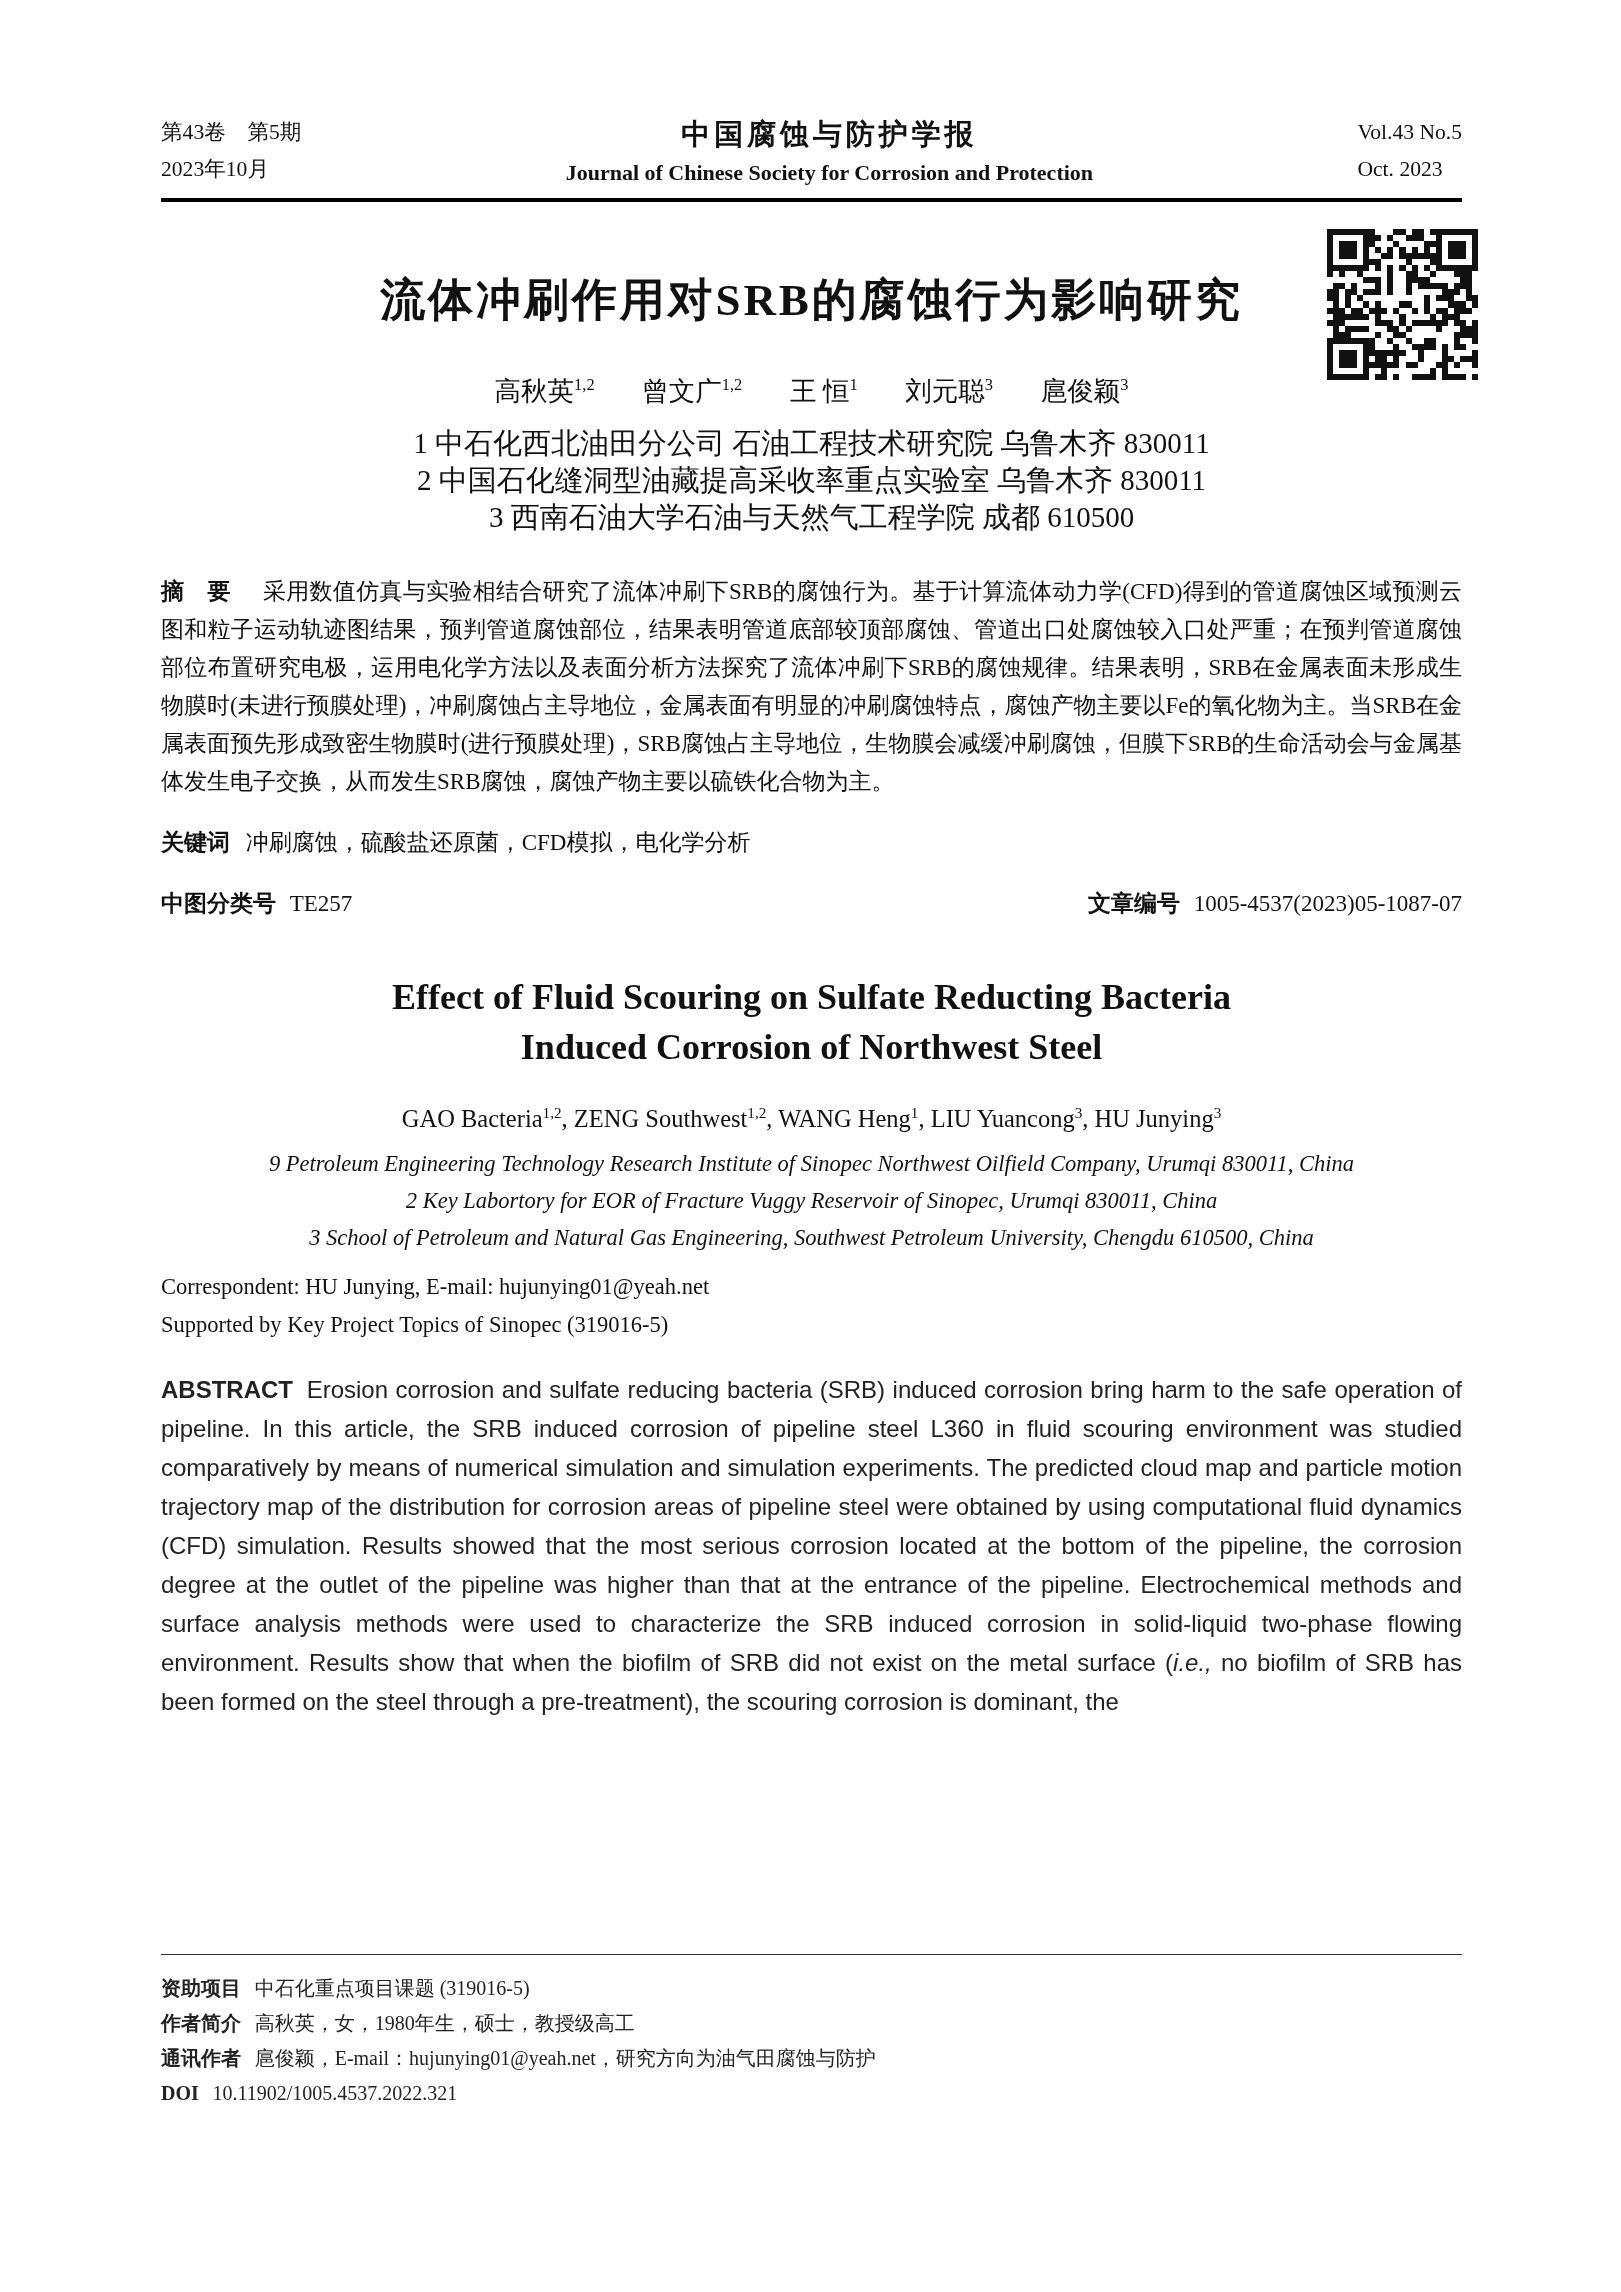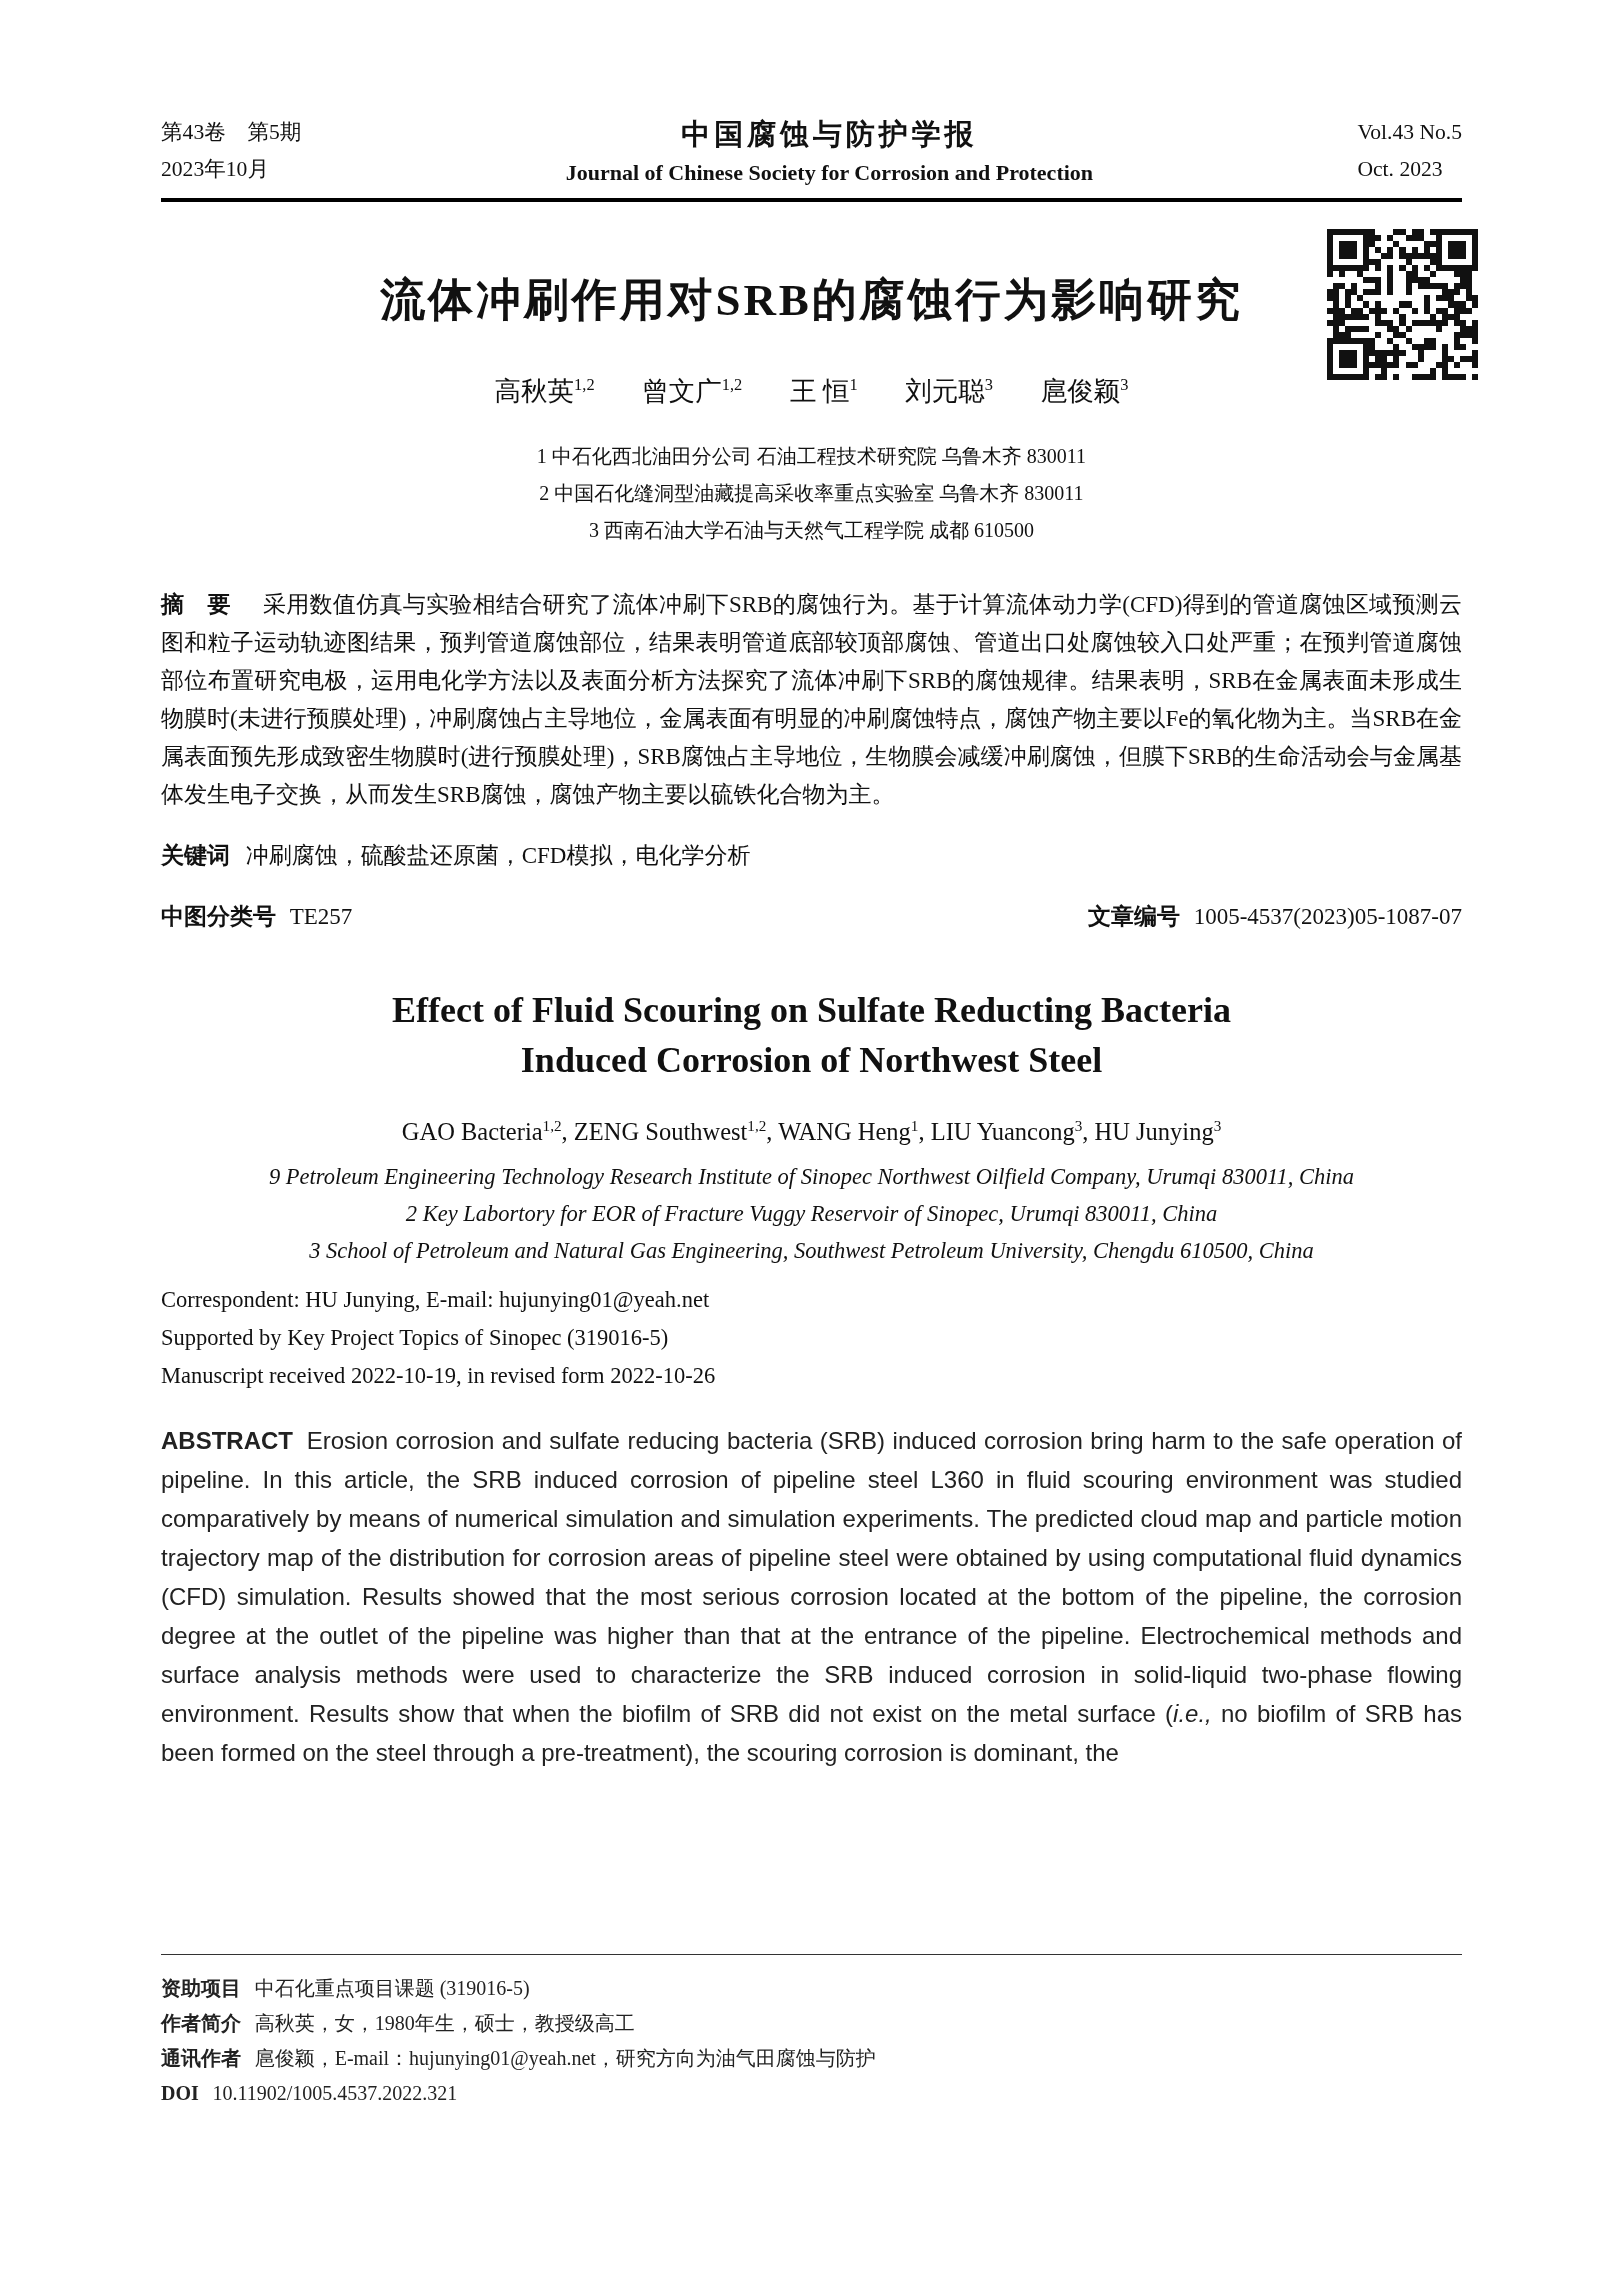--- a/index.html
+++ b/index.html
@@ -28,21 +28,21 @@
     position:absolute;top:229px;right:143px;width:151px;height:151px;
     display:grid;grid-template-rows:repeat(25,1fr);grid-template-columns:repeat(25,1fr);
     background:#fff;
   }
   .qr i{background:#111;display:block;}
 
   
   .title-cn{margin:71px 0 0;text-align:center;font-size:45px;font-weight:700;letter-spacing:2.9px;line-height:55px;}
   .authors-cn{margin-top:45px;text-align:center;font-size:26.5px;}
   .authors-cn .author + .author{margin-left:41px;}
-  .affils-cn{margin-top:29px;text-align:center;font-size:20px;line-height:37px;}
+  .affils-cn{margin-top:16px;text-align:center;font-size:29px;line-height:37px;}
 
   
   .abstract-cn{margin-top:37px;font-size:23px;line-height:38px;text-align:justify;}
   .abstract-cn .b{margin-right:32px;}
   .keywords{font-size:23px;line-height:38px;margin-top:1px;}
   .keywords .b{margin-right:15.7px;}
   .meta{display:flex;justify-content:space-between;font-size:23px;line-height:38px;margin-top:1px;}
   .meta .b{margin-right:13.7px;}
 
   
@@ -466,21 +466,20 @@
 
   <div class="affils-en">
     <div>9 Petroleum Engineering Technology Research Institute of Sinopec Northwest Oilfield Company, Urumqi 830011, China</div>
     <div>2 Key Labortory for EOR of Fracture Vuggy Reservoir of Sinopec, Urumqi 830011, China</div>
     <div>3 School of Petroleum and Natural Gas Engineering, Southwest Petroleum University, Chengdu 610500, China</div>
   </div>
 
   <div class="contact">
     <div>Correspondent: HU Junying, E-mail: hujunying01@yeah.net</div>
     <div>Supported by Key Project Topics of Sinopec (319016-5)</div>
-    <div>Manuscript received 2022-10-19, in revised form 2022-10-26</div>
   </div>
 
   <p class="abstract-en"><span class="b">ABSTRACT</span><span>Erosion corrosion and sulfate reducing bacteria (SRB) induced corrosion bring harm to the safe operation of pipeline. In this article, the SRB induced corrosion of pipeline steel L360 in fluid scouring environment was studied comparatively by means of numerical simulation and simulation experiments. The predicted cloud map and particle motion trajectory map of the distribution for corrosion areas of pipeline steel were obtained by using computational fluid dynamics (CFD) simulation. Results showed that the most serious corrosion located at the bottom of the pipeline, the corrosion degree at the outlet of the pipeline was higher than that at the entrance of the pipeline. Electrochemical methods and surface analysis methods were used to characterize the SRB induced corrosion in solid-liquid two-phase flowing environment. Results show that when the biofilm of SRB did not exist on the metal surface (</span><i>i.e.,</i><span> no biofilm of SRB has been formed on the steel through a pre-treatment), the scouring corrosion is dominant, the</span></p>
 
   <div class="footnotes">
     <div><span class="fn-label">资助项目</span><span>中石化重点项目课题 (319016-5)</span></div>
     <div><span class="fn-label">作者简介</span><span>高秋英，女，1980年生，硕士，教授级高工</span></div>
     <div><span class="fn-label">通讯作者</span><span>扈俊颖，E-mail：hujunying01@yeah.net，研究方向为油气田腐蚀与防护</span></div>
     <div><span class="fn-label">DOI</span><span>10.11902/1005.4537.2022.321</span></div>
   </div>

